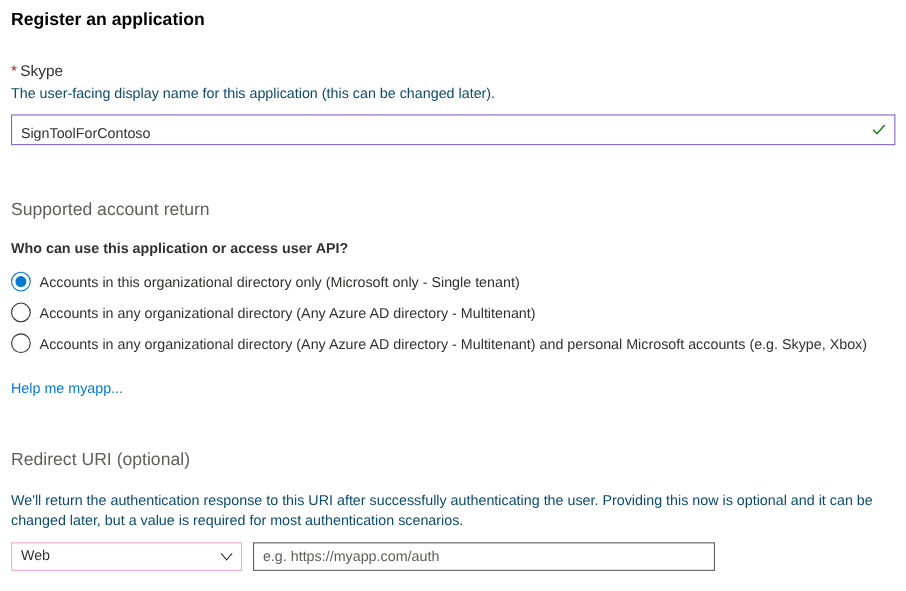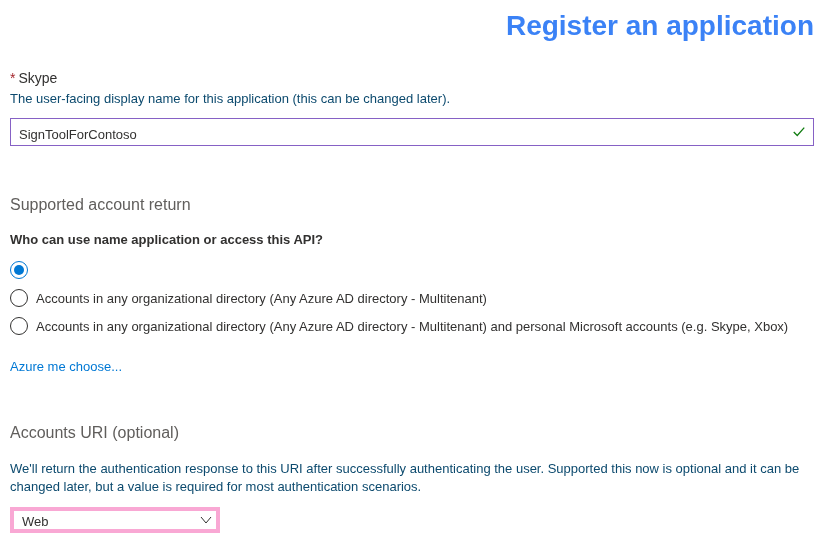--- a/index.html
+++ b/index.html
@@ -9,25 +9,24 @@
     }
     body {
       font-family: "Segoe UI", -apple-system, sans-serif;
       font-size: 13px;
       color: #323130;
       padding: 10px;
       width: 824px;
       background: #fff;
     }
     .page-title {
-      font-size: 28px;
+      font-size: 16px;
       font-weight: 600;
-      color: #3b82f6;
+      color: #000000;
       margin-bottom: 28px;
-      text-align: right;
     }
     .field-label {
       font-size: 14px;
       color: #323130;
       margin-bottom: 4px;
       font-weight: 400;
     }
     .required-asterisk {
       color: #a4262c;
       margin-right: 3px;
@@ -122,21 +121,21 @@
       align-items: center;
     }
     .select-wrapper {
       position: relative;
       width: 210px;
     }
     .select-field {
       width: 100%;
       height: 26px;
       padding: 3px 28px 3px 8px;
-      border: 4px solid #f9a8d4;
+      border: 1px solid #f9a8d4;
       background: #fff;
       font-size: 13px;
       font-family: inherit;
       color: #323130;
       appearance: none;
       cursor: pointer;
       outline: none;
     }
     .chevron-icon {
       position: absolute;
@@ -176,48 +175,50 @@
 <div class="input-wrapper">
   <input type="text" class="text-input" value="SignToolForContoso" style="">
   <span class="check-icon">
     <svg viewBox="0 0 16 16" fill="none" stroke="currentColor" stroke-width="1.5">
       <polyline points="2,8 6,12 14,3"></polyline>
     </svg>
   </span>
 </div>
 
 <h2 class="section-heading">Supported account return</h2>
-<div class="section-question">Who can use name application or access this API?</div>
+<div class="section-question">Who can use this application or access user API?</div>
 
 <div class="radio-group">
   <label class="radio-option">
     <span class="radio-circle selected">
         <span class="radio-inner"></span>
       </span>
+    <span class="radio-label">Accounts in this organizational directory only (Microsoft only - Single tenant)</span>
   </label>
   <label class="radio-option">
     <span class="radio-circle"></span>
     <span class="radio-label">Accounts in any organizational directory (Any Azure AD directory - Multitenant)</span>
   </label>
   <label class="radio-option">
     <span class="radio-circle"></span>
     <span class="radio-label">Accounts in any organizational directory (Any Azure AD directory - Multitenant) and personal Microsoft accounts (e.g. Skype, Xbox)</span>
   </label>
 </div>
 
-<a class="link">Azure me choose...</a>
-
-<h2 class="section-heading">Accounts URI (optional)</h2>
-<div class="field-description">We'll return the authentication response to this URI after successfully authenticating the user. Supported this now is optional and it can be changed later, but a value is required for most authentication scenarios.</div>
+<a class="link">Help me myapp...</a>
+
+<h2 class="section-heading">Redirect URI (optional)</h2>
+<div class="field-description">We'll return the authentication response to this URI after successfully authenticating the user. Providing this now is optional and it can be changed later, but a value is required for most authentication scenarios.</div>
 
 <div class="redirect-row">
   <div class="select-wrapper">
     <div class="select-field">Web</div>
     <span class="chevron-icon">
       <svg viewBox="0 0 12 12" fill="none" stroke="currentColor" stroke-width="1">
         <polyline points="1,3 6,9 11,3"></polyline>
       </svg>
     </span>
   </div>
+  <input type="text" class="uri-input" placeholder="e.g. https://myapp.com/auth" style="">
 </div>
 
 
 
 
 </body></html>

